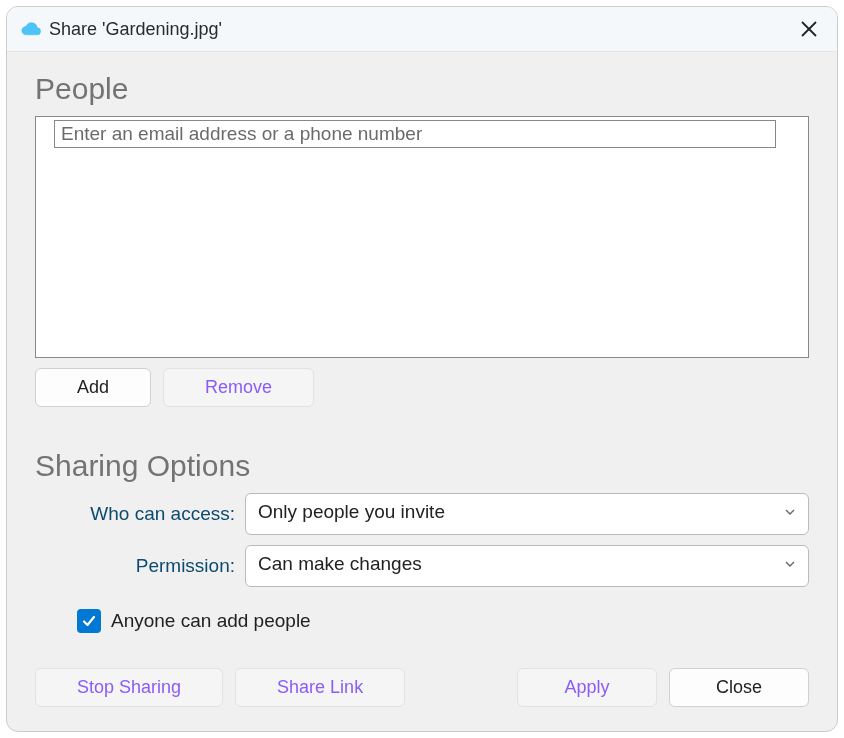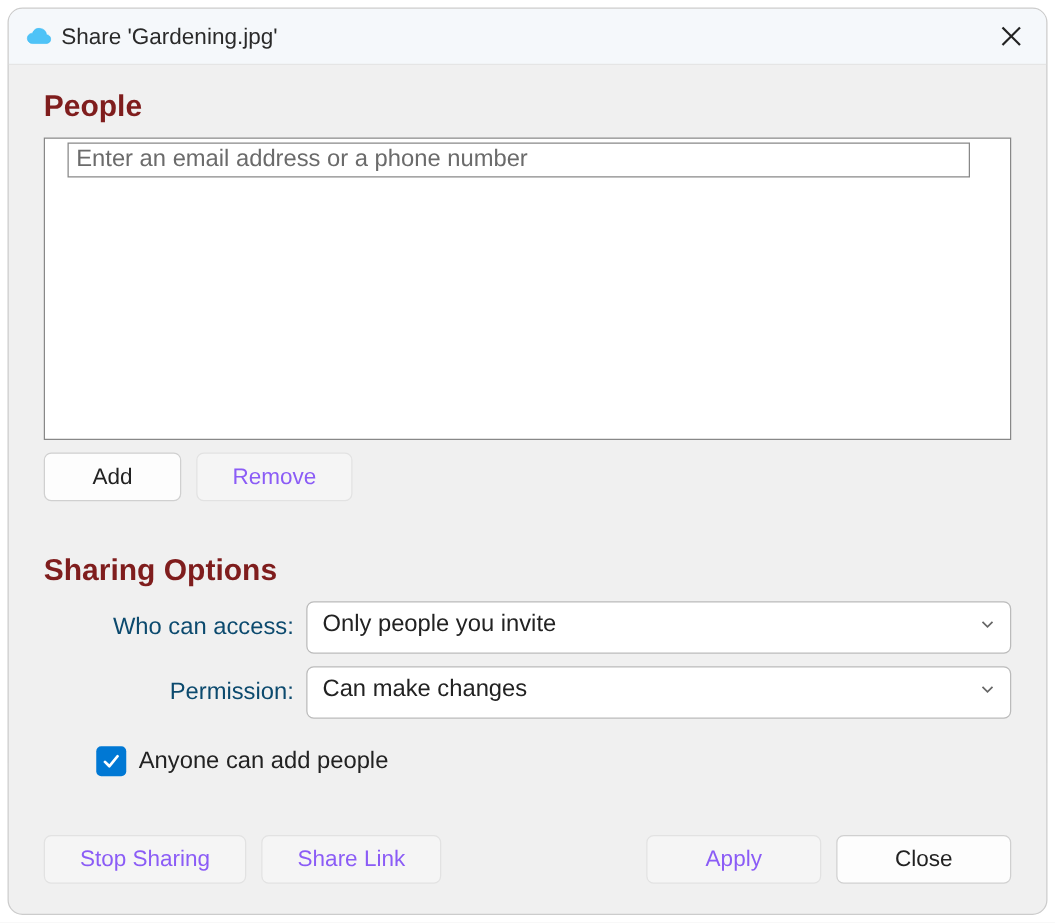--- a/index.html
+++ b/index.html
@@ -53,23 +53,23 @@
       cursor: pointer;
       border-radius: 4px;
     }
     .content {
       flex: 1;
       padding: 20px 28px 10px 28px;
       display: flex;
       flex-direction: column;
     }
     .section-heading {
-      font-size: 24px;
-      font-weight: 700;
-      color: #7f1d1d;
+      font-size: 30px;
+      font-weight: 400;
+      color: #737373;
       margin-bottom: 10px;
     }
     .people-box {
       background: #fff;
       border: 1px solid #888;
       height: 242px;
       padding: 3px 31px 3px 18px;
       position: relative;
     }
     .people-input {
@@ -86,21 +86,21 @@
     }
     .people-buttons {
       display: flex;
       gap: 12px;
       margin-top: 10px;
     }
     .btn {
       background: #fdfdfd;
       border: 1px solid #d0d0d0;
       border-radius: 6px;
-      padding: 8px 28px;
+      padding: 8px 41px;
       font-size: 18px;
       font-family: inherit;
       cursor: pointer;
       color: #222;
       min-width: 110px;
       text-align: center;
     }
     .btn.disabled {
       color: #8b5cf6;
       border-color: #e2e2e2;

